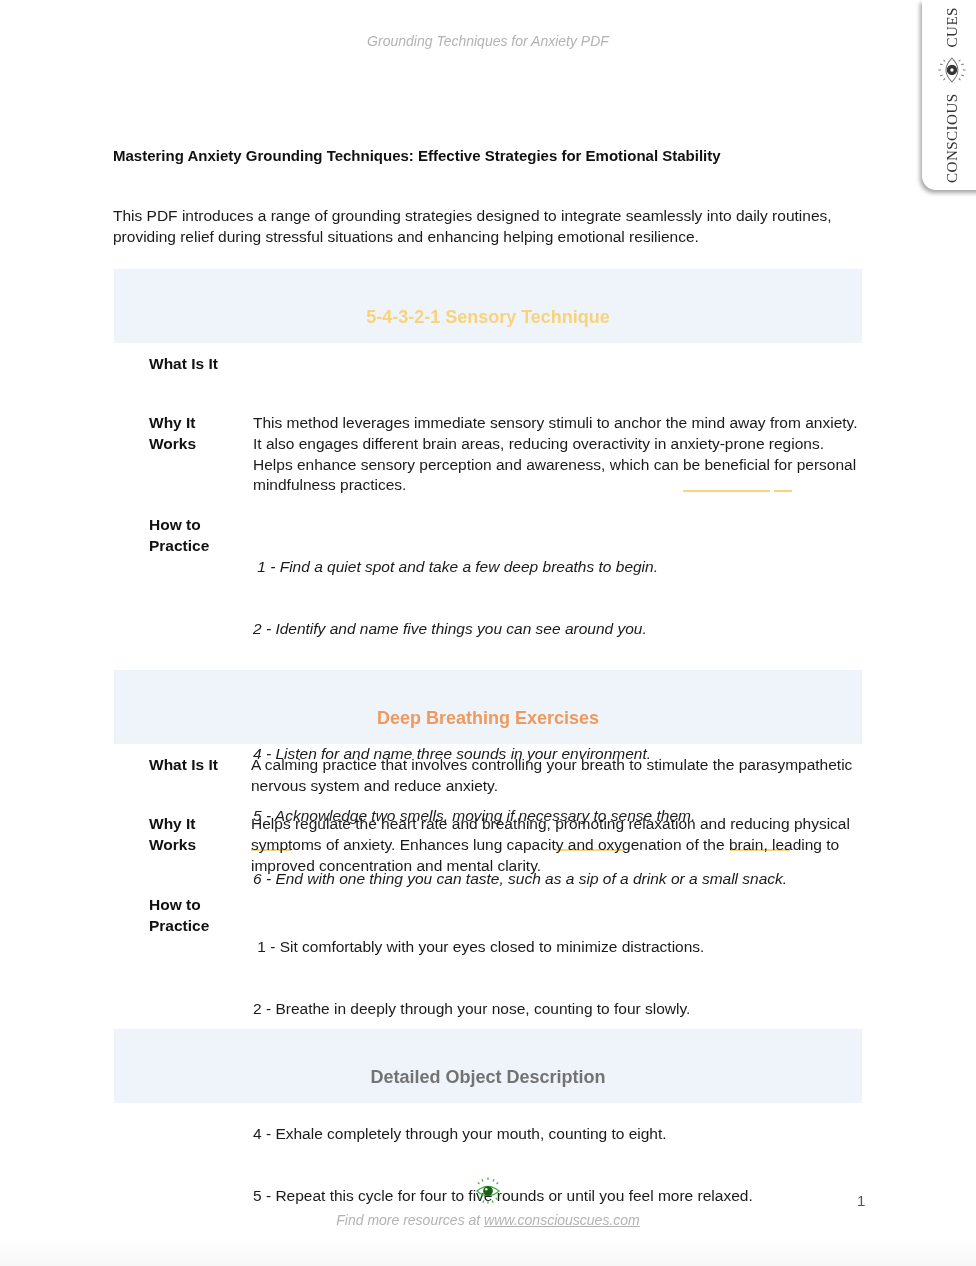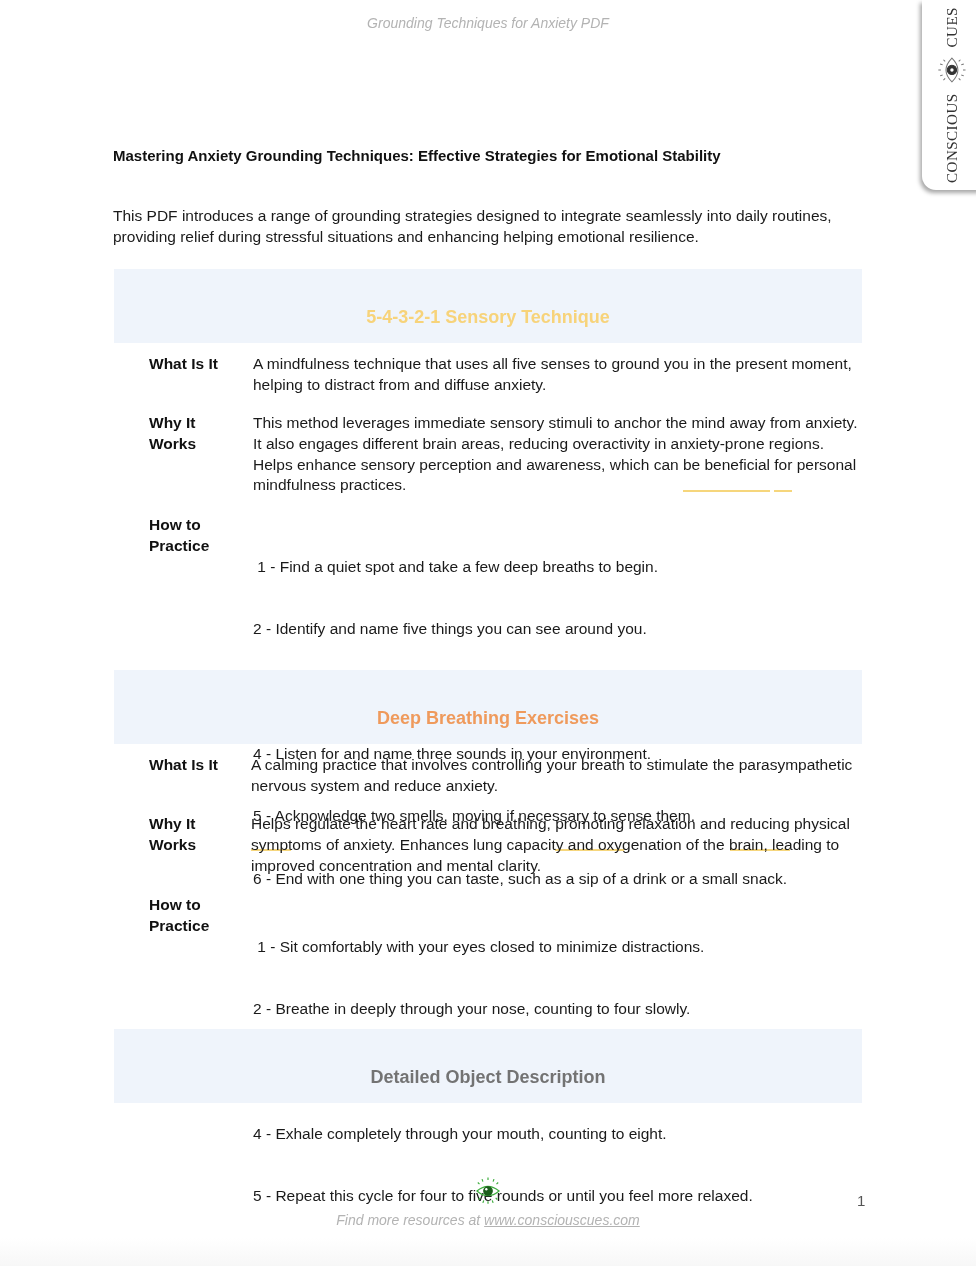--- a/index.html
+++ b/index.html
@@ -1,20 +1,20 @@
 <!DOCTYPE html>
 <html><head>
   <meta charset="utf-8">
   <style>
     * { box-sizing: border-box; margin: 0; padding: 0; }
     html, body { width: 976px; height: 1266px; background: #ffffff; overflow: hidden; }
     body { position: relative; font-family: "Liberation Sans", "DejaVu Sans", sans-serif; color: #111; }
 
     .running-header {
-      position: absolute; top: 15px; left: 0; width: 976px; text-align: center;
+      position: absolute; top: 33px; left: 0; width: 976px; text-align: center;
       font-size: 14px; font-style: italic; color: #b3b3b3;
     }
 
     .brand-tab {
       position: absolute; top: 0; left: 922px; width: 60px; height: 190px;
       background: #fff; border-radius: 0 0 0 14px;
       box-shadow: -2px 3px 4px rgba(0,0,0,0.35);
       display: flex; align-items: center; justify-content: center;
     }
     .brand-tab .brand-inner {
@@ -77,39 +77,38 @@
 
 <h1 class="doc-title">Mastering Anxiety Grounding Techniques: Effective Strategies for Emotional Stability</h1>
 <p class="doc-intro">This PDF introduces a range of grounding strategies designed to integrate seamlessly into daily routines, providing relief during stressful situations and enhancing helping emotional resilience.</p>
 
 <div class="section-band" style="top:269px;">
   <span id="s0-title" style="color: rgb(247, 211, 122);">5-4-3-2-1 Sensory Technique</span>
 </div>
 
 <div class="row" style="top:354px;">
   <div class="row-label">What Is It</div>
-  <div class="row-body">A mindfulness technique that uses all five senses to ground you in the present moment, helping to distract from and diffuse anxiety.</div>
 </div>
 
 <div class="row" style="top:413px;">
   <div class="row-label">
     <span>Why It</span><br>
     <span>Works</span>
   </div>
   <div class="row-body">
     <span>This method leverages immediate sensory stimuli to anchor the mind away from anxiety. It also engages different brain areas, reducing overactivity in anxiety-prone regions. Helps enhance sensory perception and awareness, which can </span><span class="hl">be beneficial</span><span> </span><span class="hl">for</span><span> personal mindfulness practices.</span>
   </div>
 </div>
 
 <div class="row" style="top:515px;">
   <div class="row-label">
     <span>How to</span><br>
     <span>Practice</span>
   </div>
-  <div class="row-body" style="white-space:pre;">
+  <div class="row-body" style="white-space:pre;font-style:italic;">
     <span class="step"> 1 - Find a quiet spot and take a few deep breaths to begin.</span>
     <span class="step">2 - Identify and name five things you can see around you.</span>
     <span class="step">3 - Touch four objects, describing their texture, temperature, and weight.</span>
     <span class="step">4 - Listen for and name three sounds in your environment.</span>
     <span class="step">5 - Acknowledge two smells, moving if necessary to sense them.</span>
     <span class="step">6 - End with one thing you can taste, such as a sip of a drink or a small snack.</span>
   </div>
 </div>
 
 <div class="section-band" style="top:670px;">

